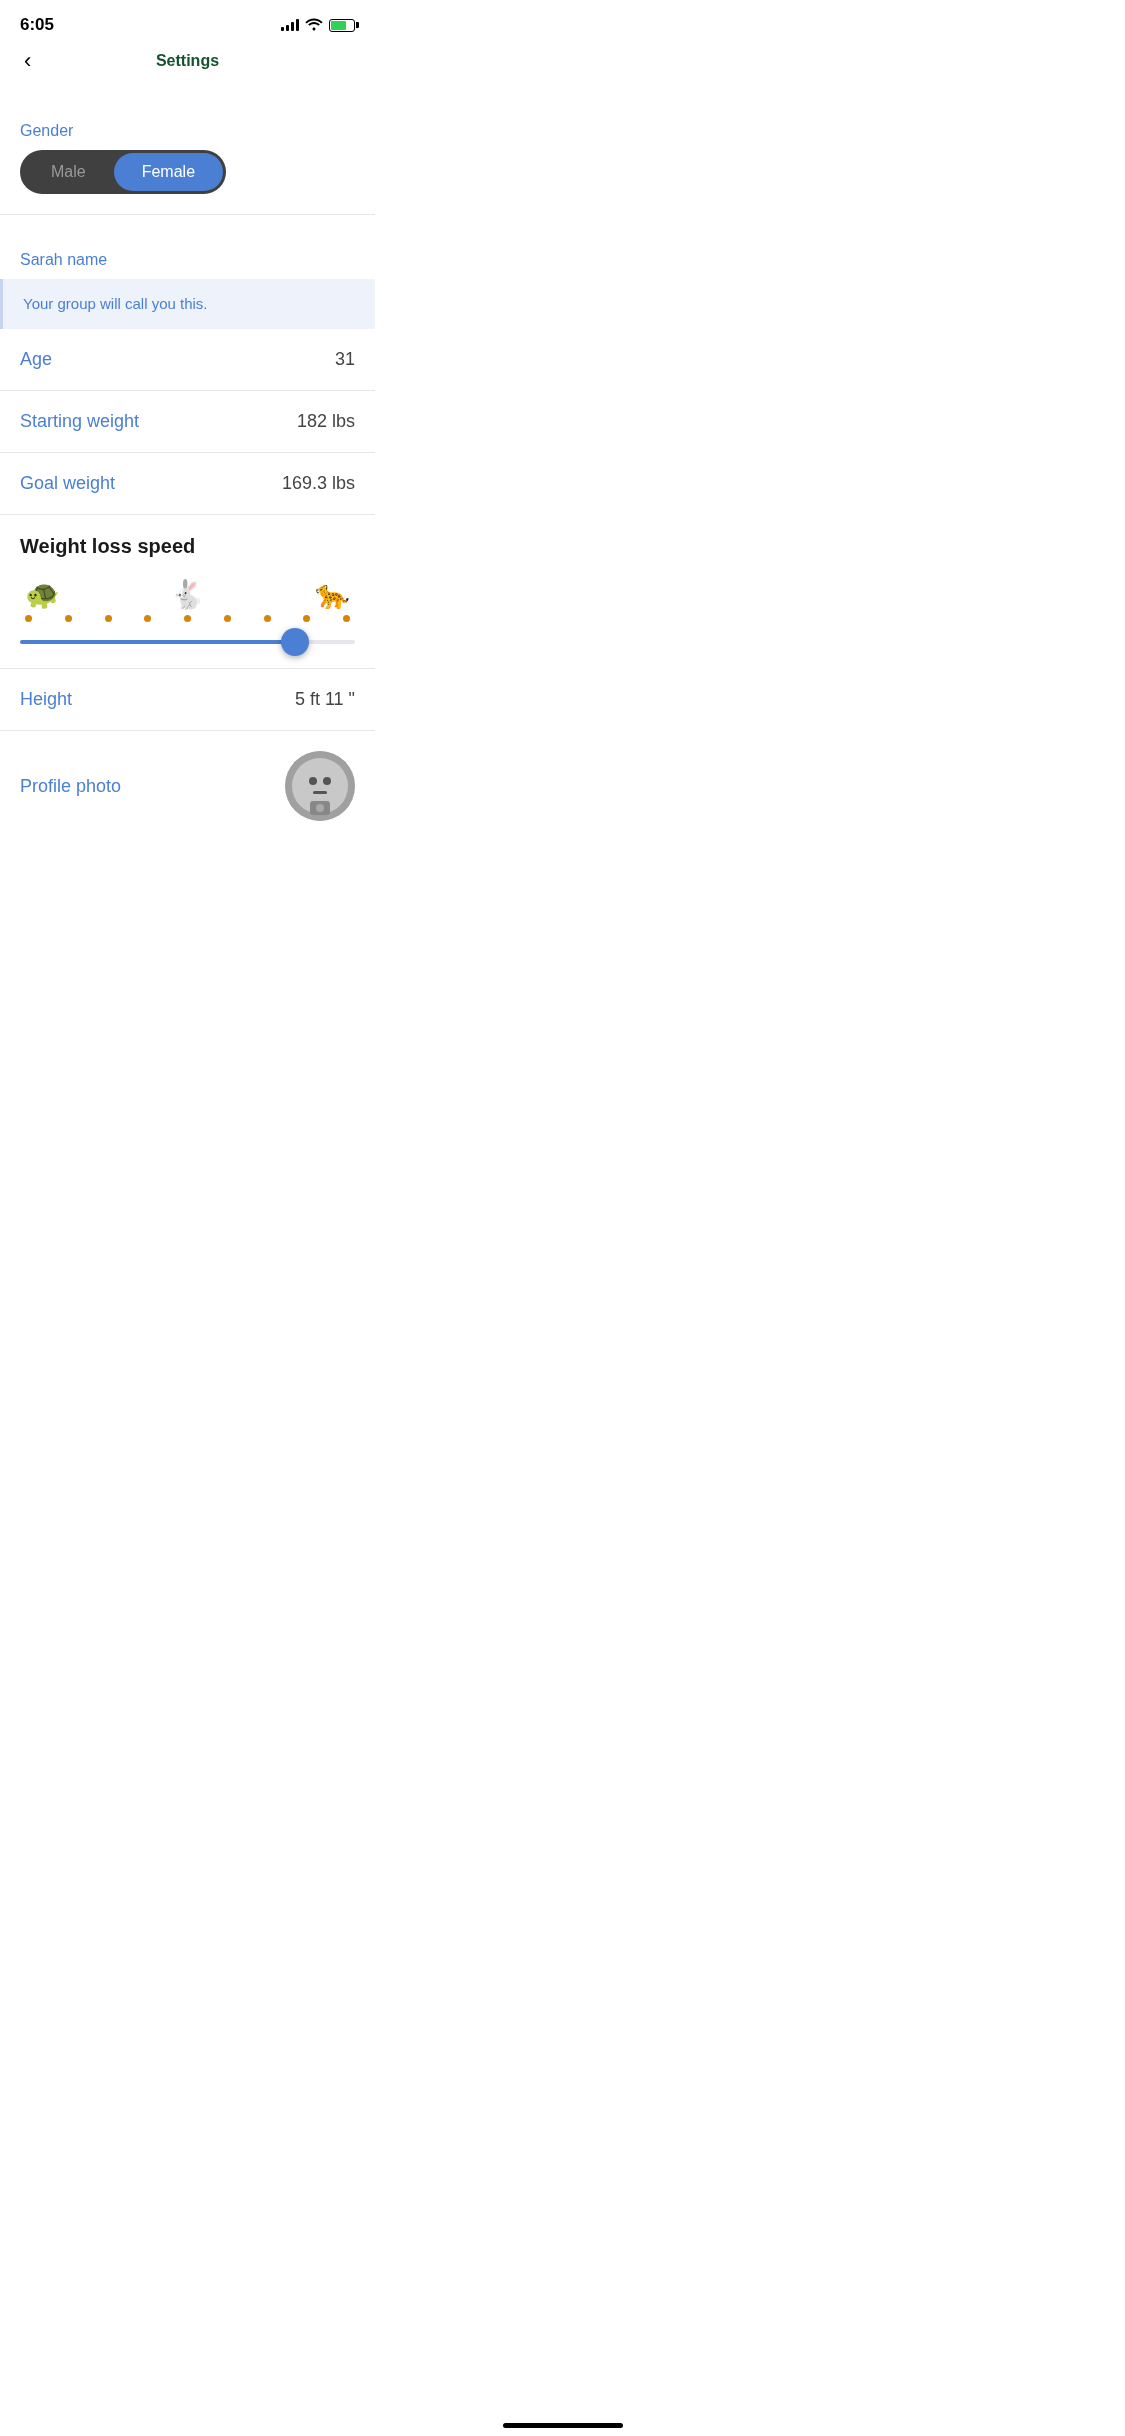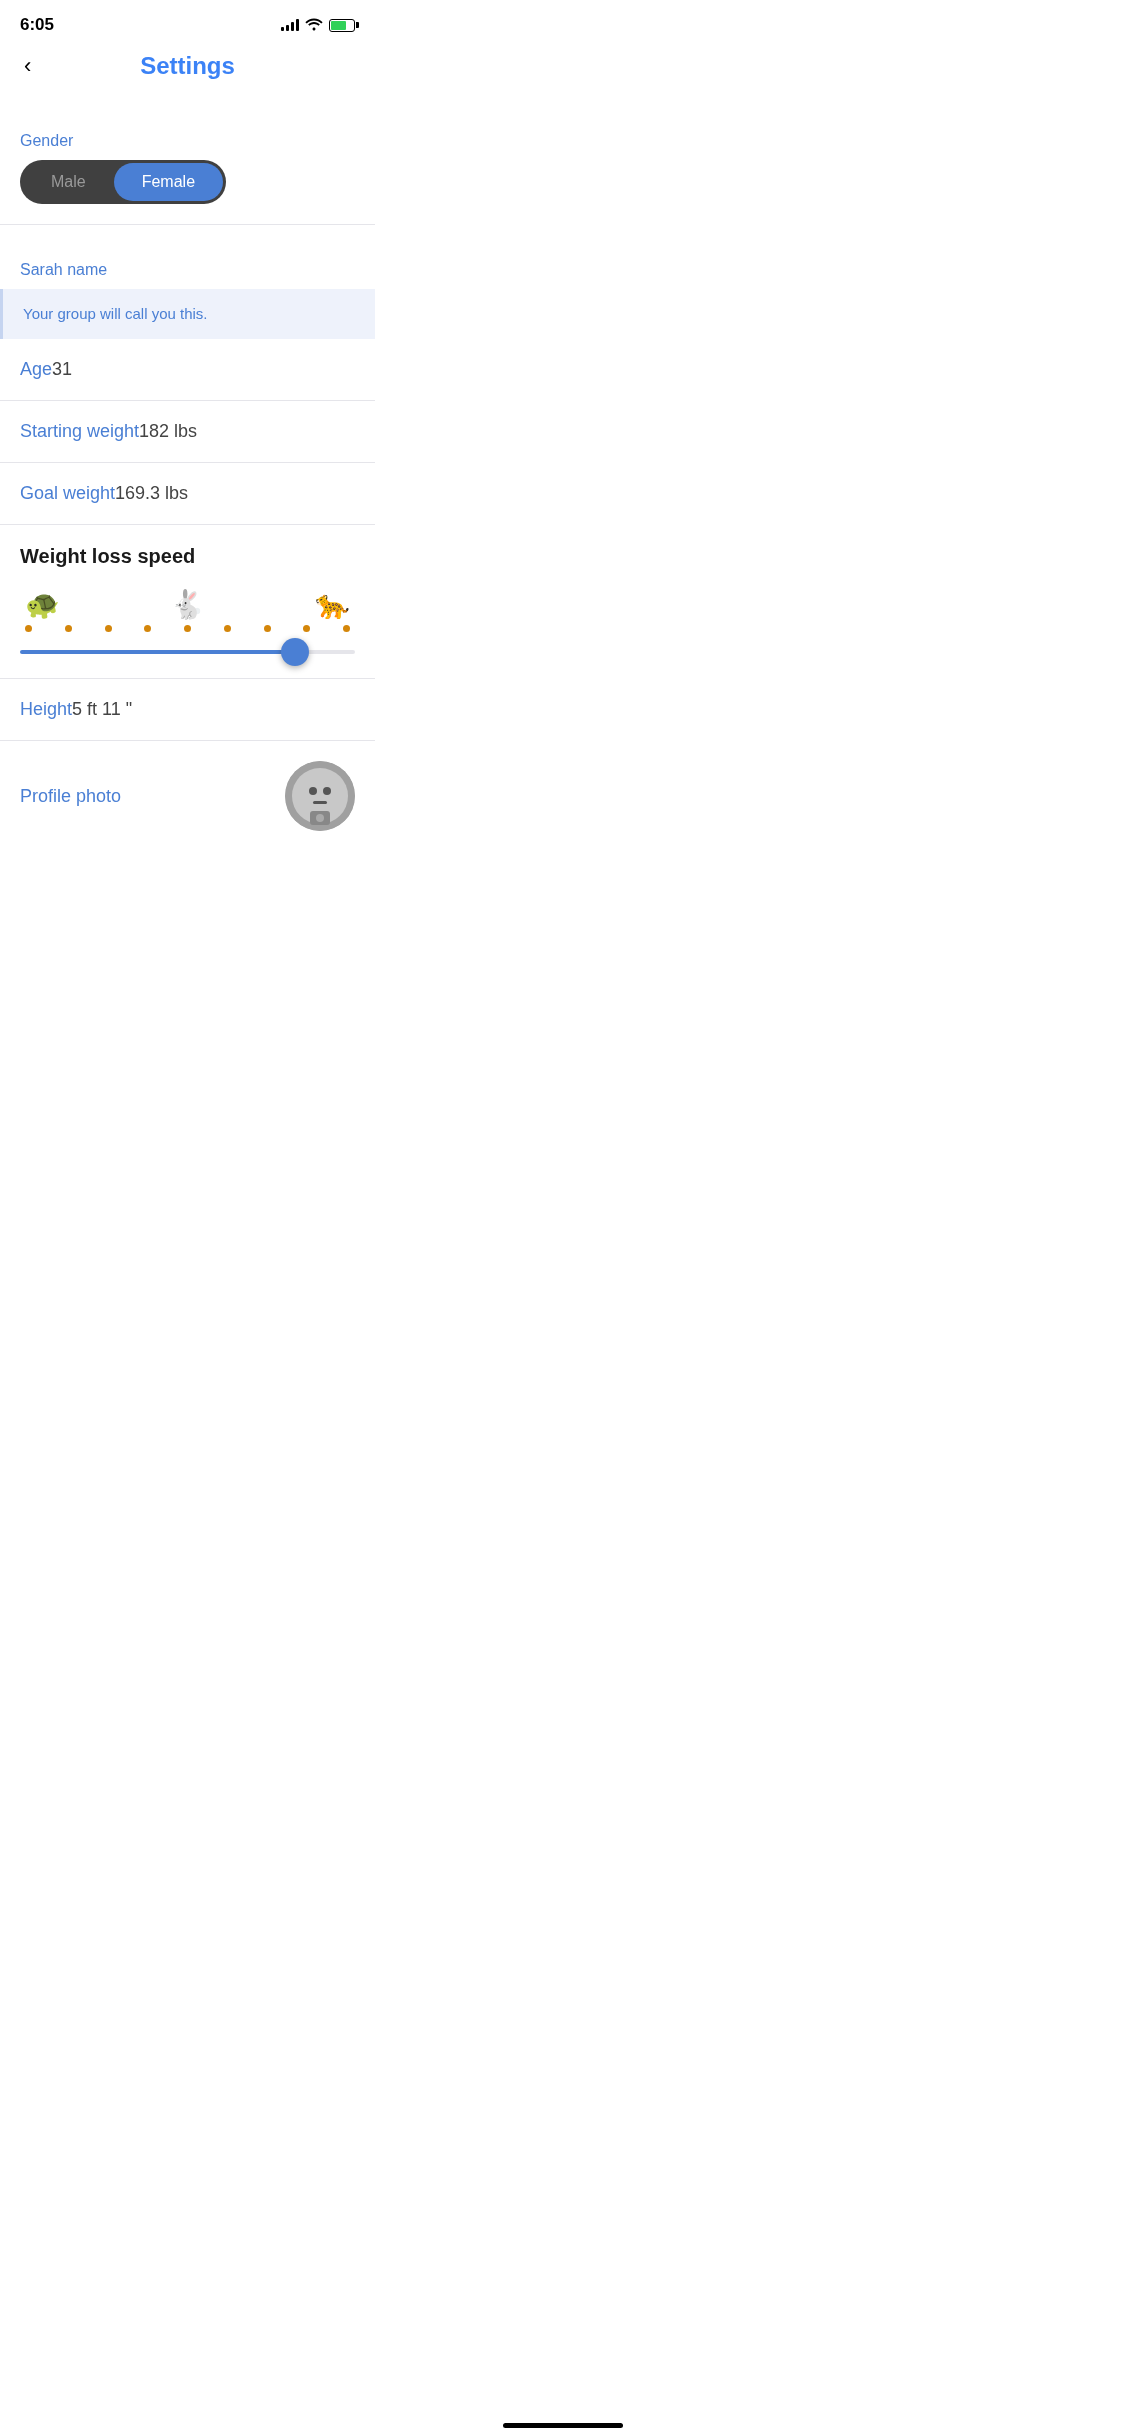--- a/index.html
+++ b/index.html
@@ -97,23 +97,23 @@
       left: 20px;
       font-size: 22px;
       color: #000;
       cursor: pointer;
       background: none;
       border: none;
       padding: 4px;
     }
 
     .page-title {
-      font-size: 24px;
+      font-size: 16px;
       font-weight: 700;
-      color: #3b82f6;
+      color: #14532d;
     }
 
     .section {
       padding: 20px 20px 0;
     }
 
     .section-label {
       font-size: 16px;
       color: #4a7fd4;
       font-weight: 500;
@@ -172,20 +172,21 @@
       border-left: 3px solid #c5d4f0;
     }
 
     .tooltip-text {
       font-size: 15px;
       color: #4a7fd4;
     }
 
     .settings-row {
       display: flex;
+      justify-content: space-between;
       align-items: center;
       padding: 20px 20px;
       border-bottom: 1px solid #e5e5ea;
       cursor: pointer;
     }
 
     .settings-row-label {
       font-size: 18px;
       color: #4a7fd4;
       font-weight: 500;

